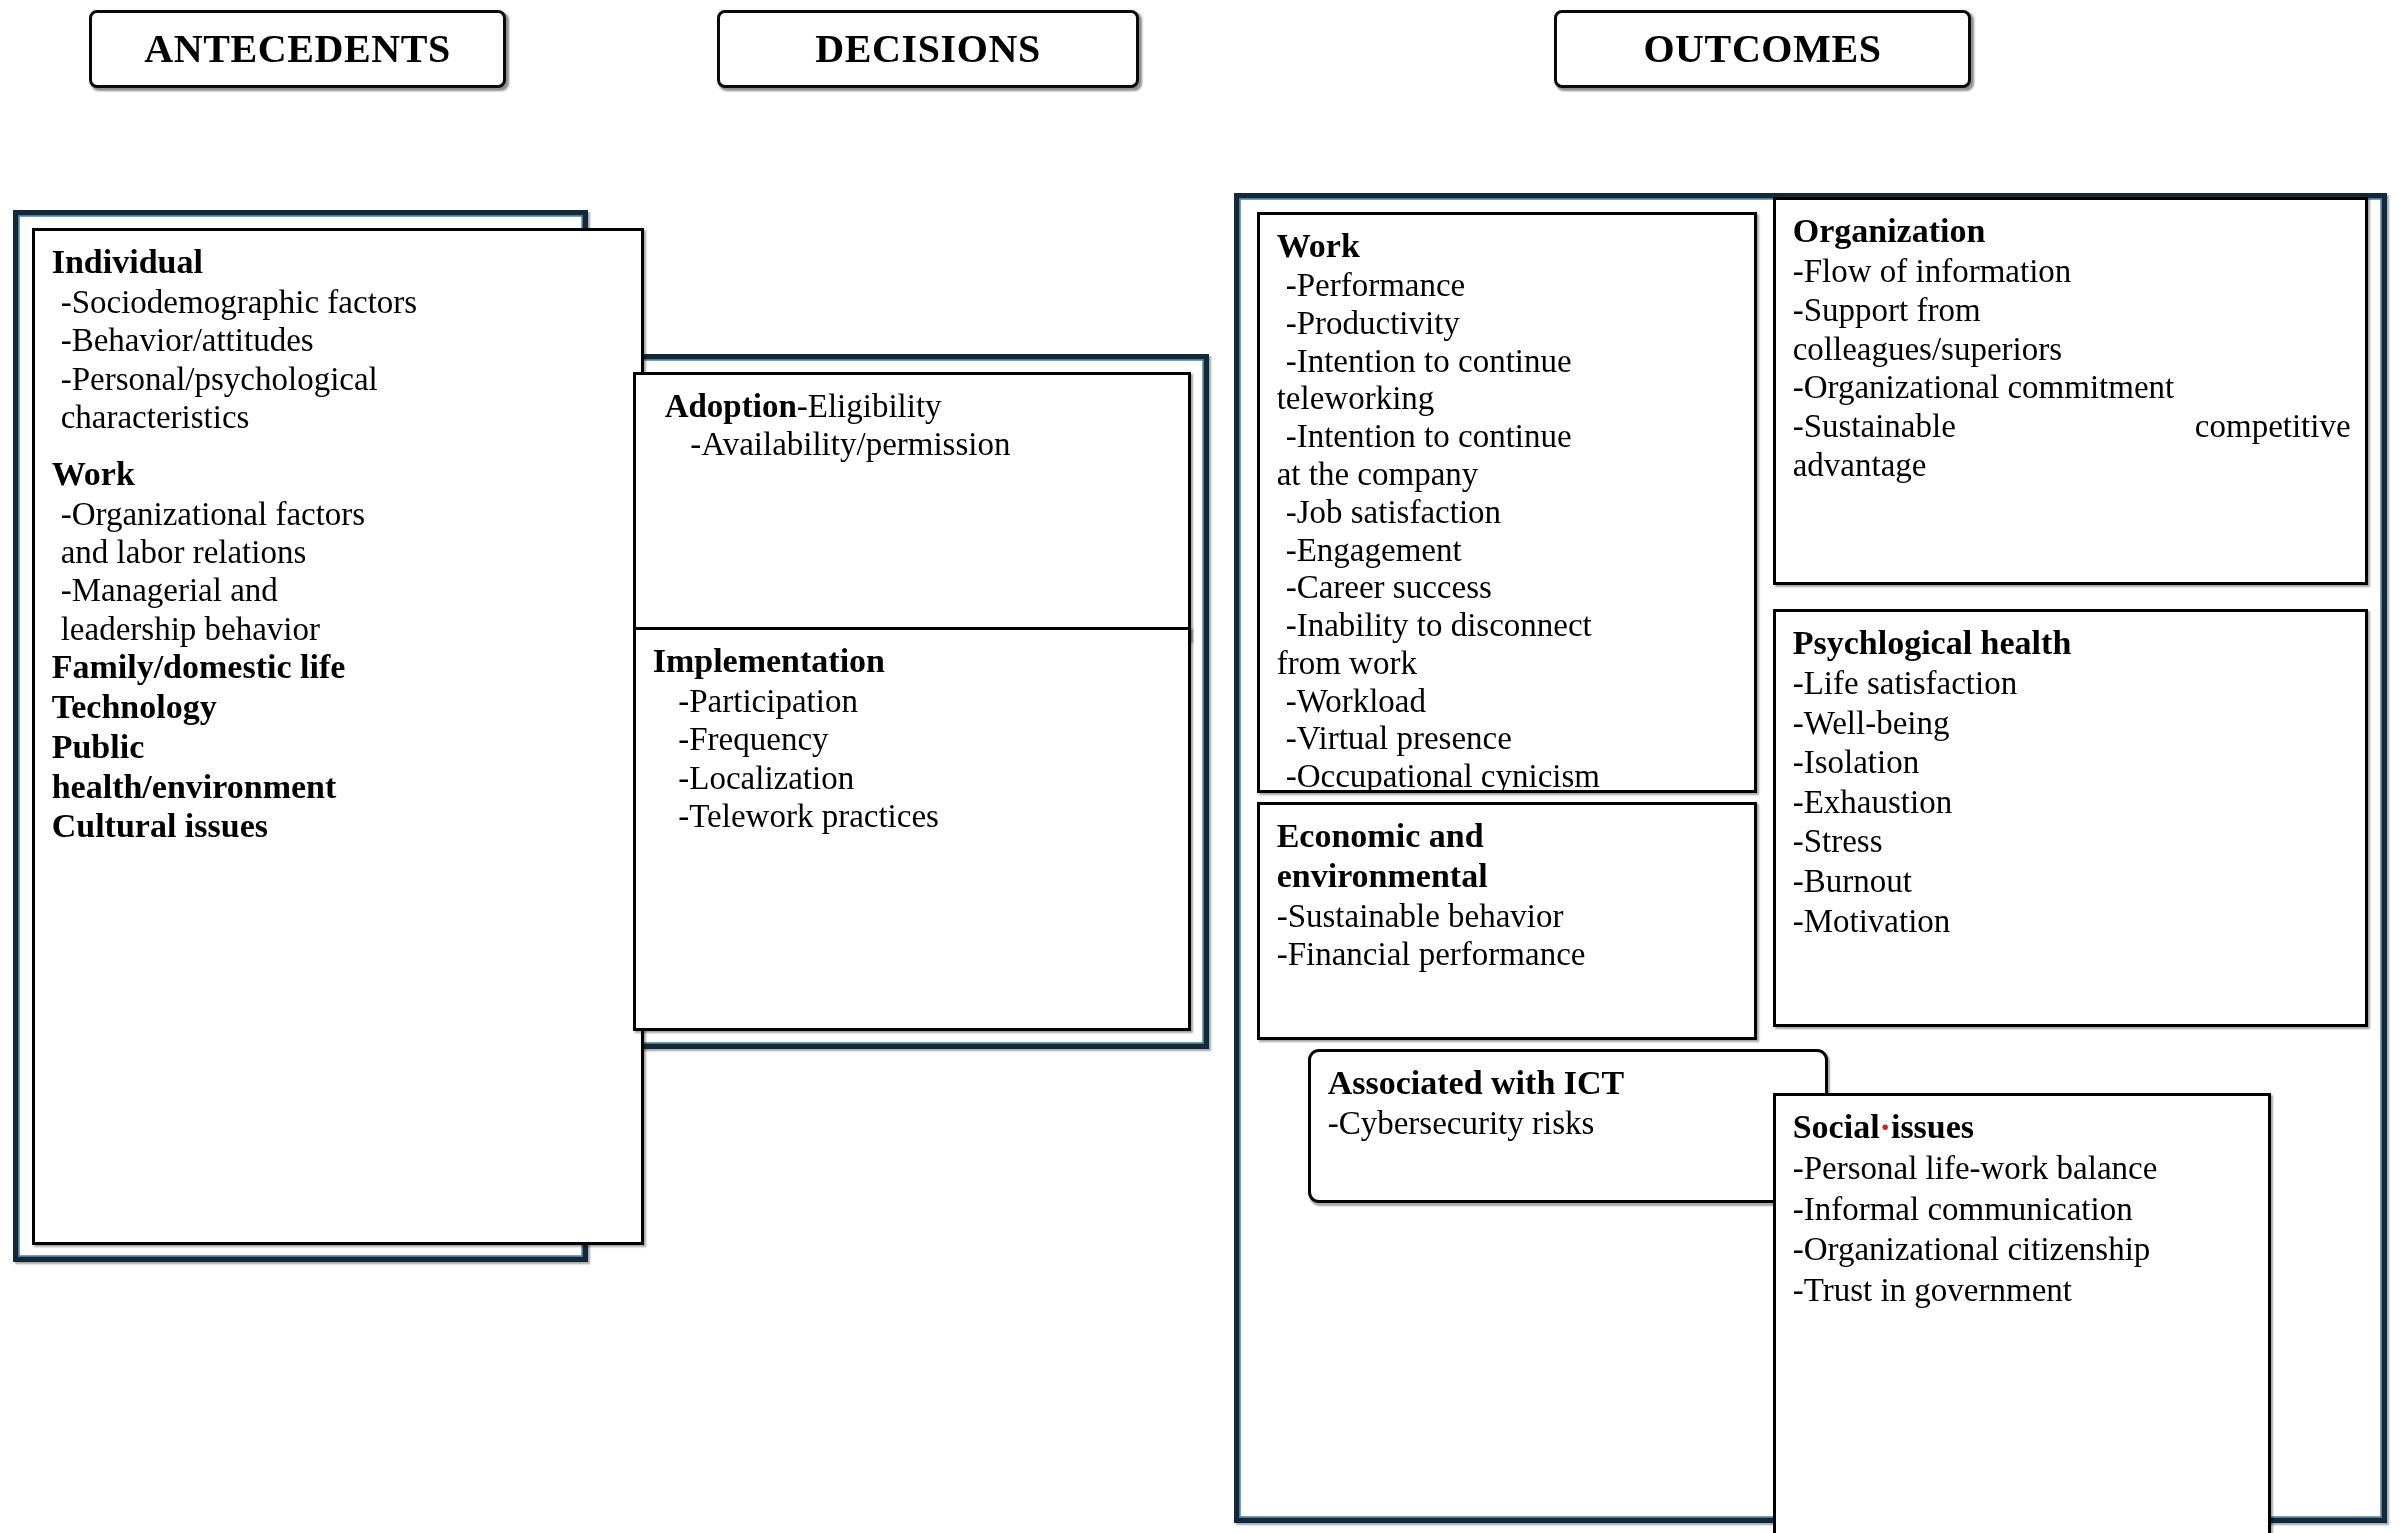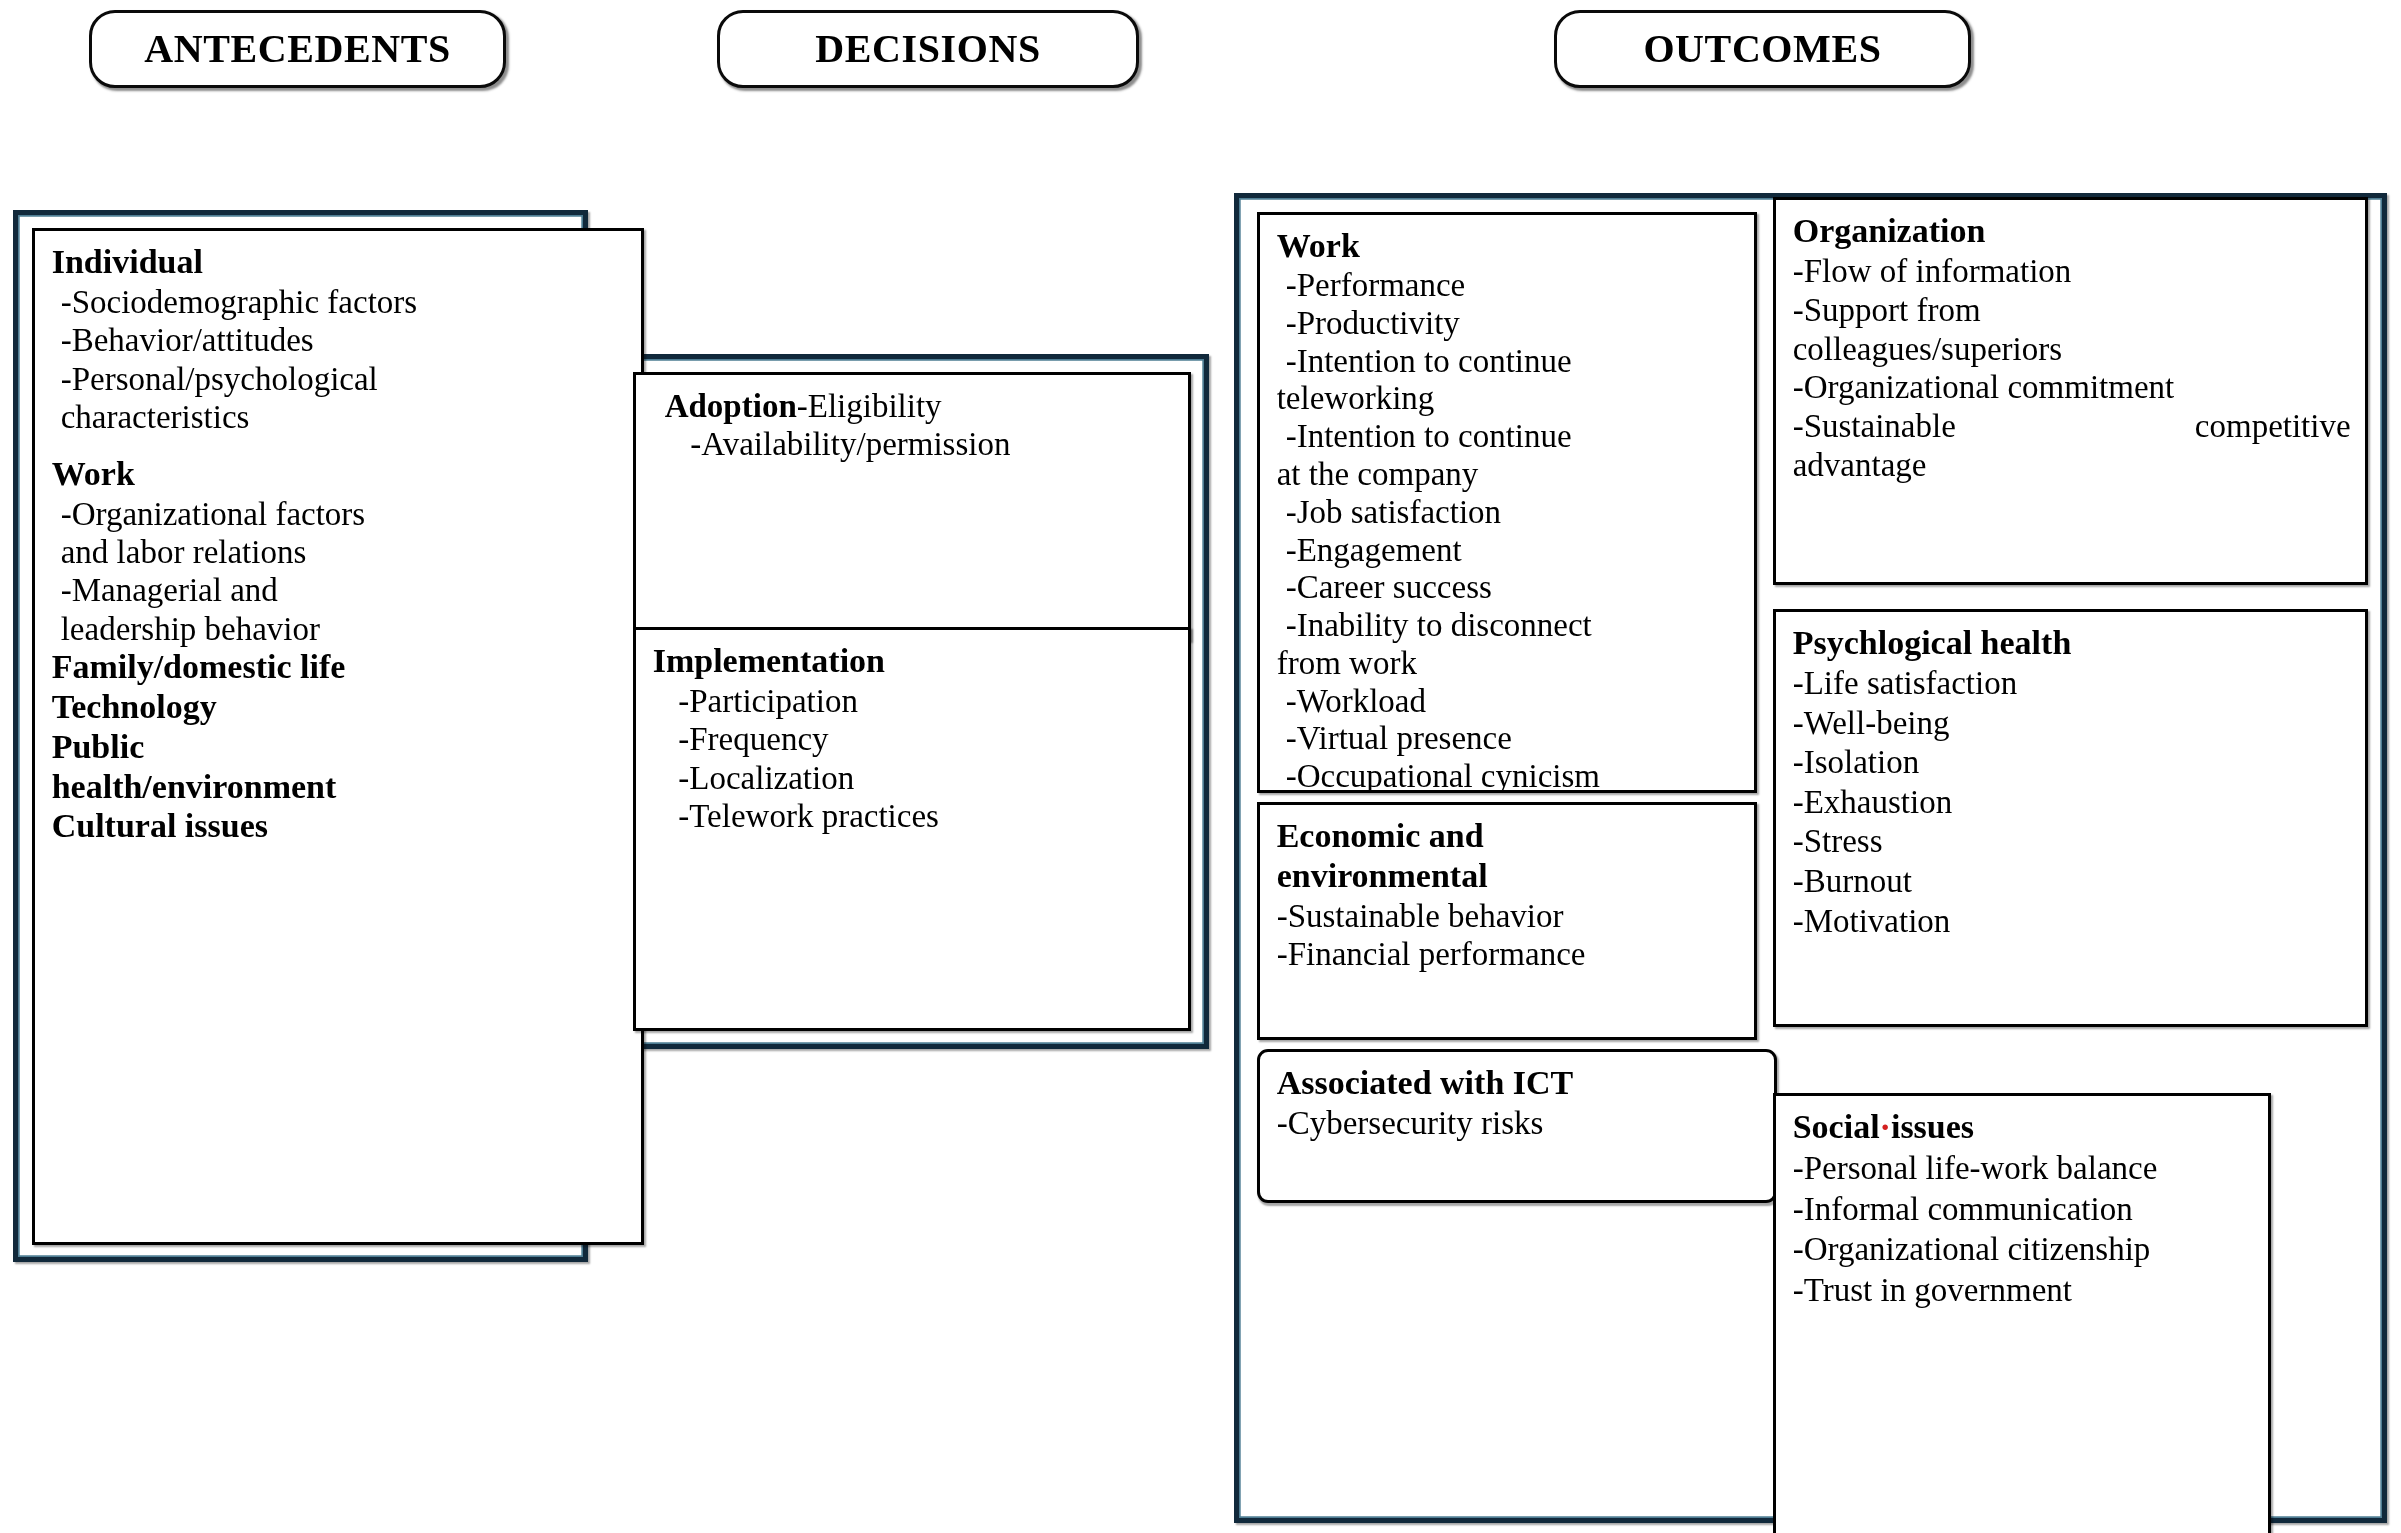--- a/index.html
+++ b/index.html
@@ -20,21 +20,21 @@
     background: #ffffff;
     overflow: hidden;
   }
 
   
   .header-pill {
     position: absolute;
     box-sizing: border-box;
     background: #ffffff;
     border: 3.3px solid #0a0a0a;
-    border-radius: 26px;
+    border-radius: 8px;
     display: flex;
     align-items: center;
     justify-content: center;
     box-shadow: 2.2px 2.8px 2.2px rgba(0,0,0,0.45);
   }
   .header-pill .pill-label {
     font-weight: bold;
     font-size: 40px;
     letter-spacing: 0.6px;
     line-height: 1;
@@ -114,21 +114,21 @@
     left: 32px; top: 228px; width: 612px; height: 1017px;
   }
 
   
   #box-adoption       { left: 633px; top: 372px;  width: 558px; height: 269px; padding-left: 12px; }
   #box-implementation { left: 633px; top: 627px; width: 558px; height: 404px; }
 
   
   #box-work        { left: 1257px; top: 212px;  width: 500px;  height: 581px; }
   #box-economic    { left: 1257px; top: 802px; width: 500px;  height: 238px;  }
-  #box-ict         { left: 1257px; top: 1049px; width: 520px;  height: 154px; border-radius: 11px;  }
+  #box-ict         { left: 1308px; top: 1049px; width: 520px;  height: 154px; border-radius: 11px;  }
   #box-organization{ left: 1773px; top: 197px;  width: 595px; height: 388px;  }
   #box-psych       { left: 1773px; top: 609px; width: 595px; height: 418px;  }
   #box-social      { left: 1773px; top: 1093px; width: 498px; height: 467px;  }
 
   
   #box-work .blk-line { line-height: 1.145; }
   #box-psych .blk-line { line-height: 1.20; }
   #box-social .blk-line { line-height: 1.23; }
   #box-organization .blk-line { line-height: 1.175; }
 </style>

